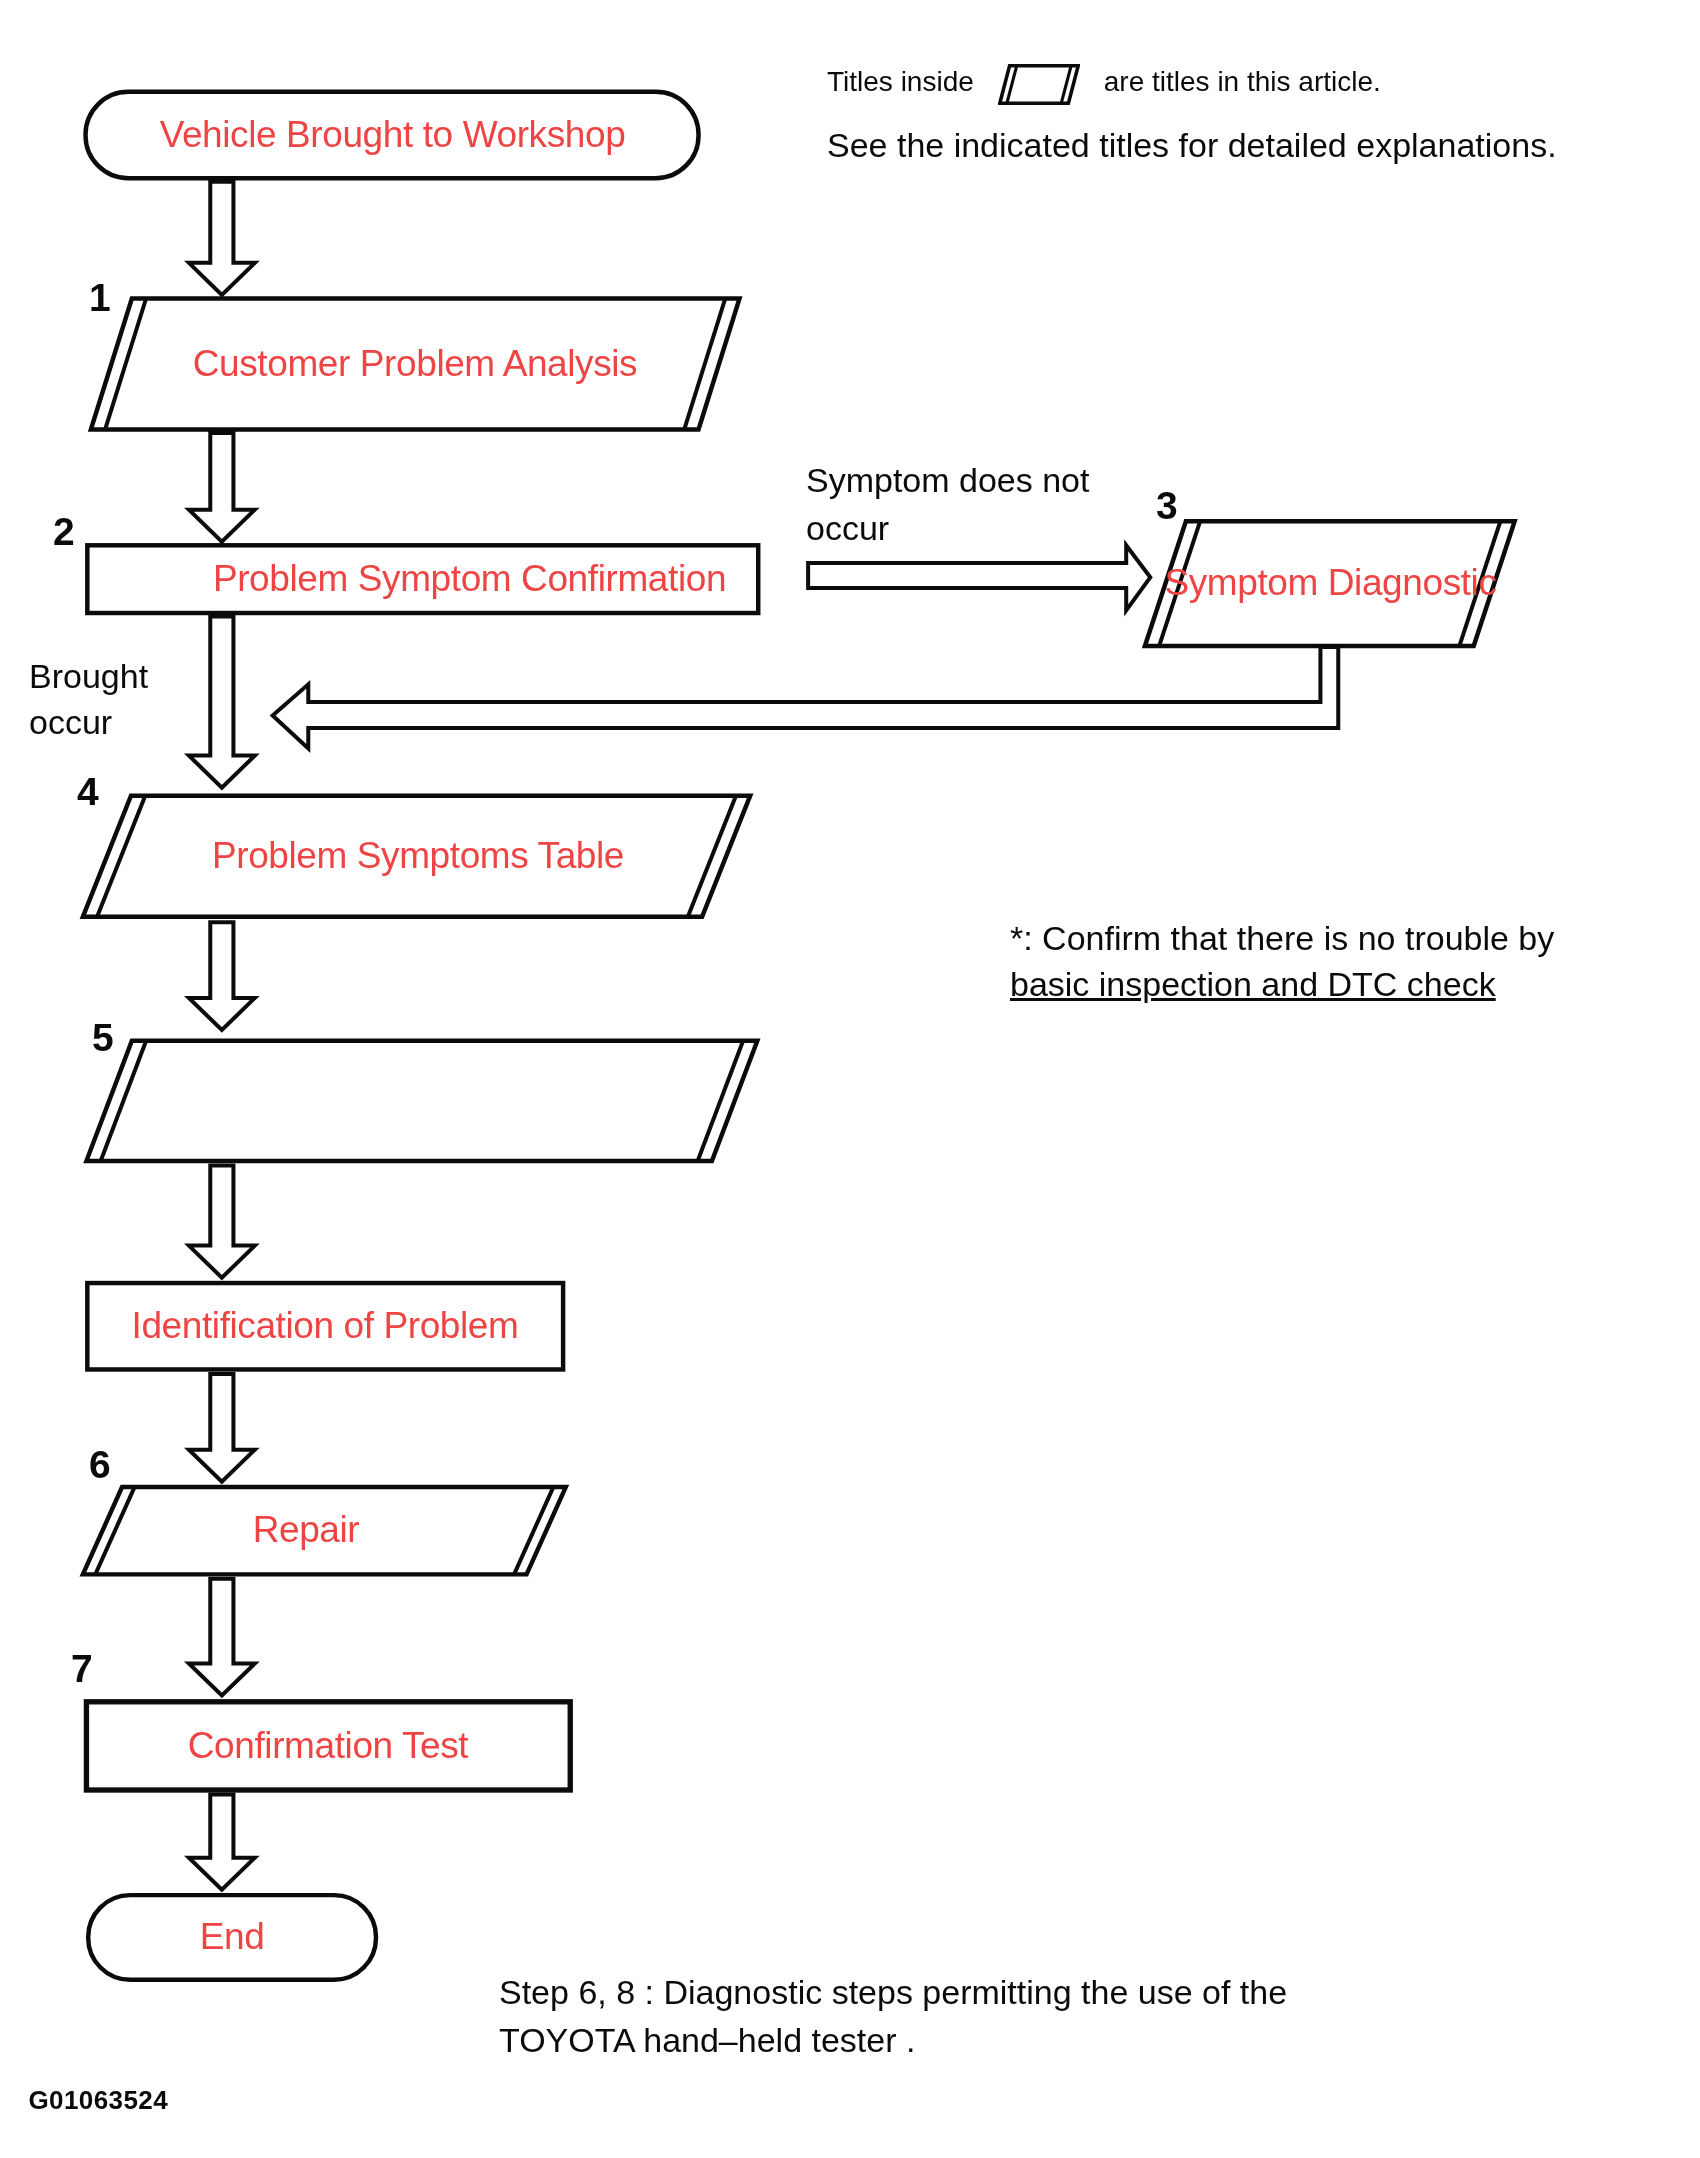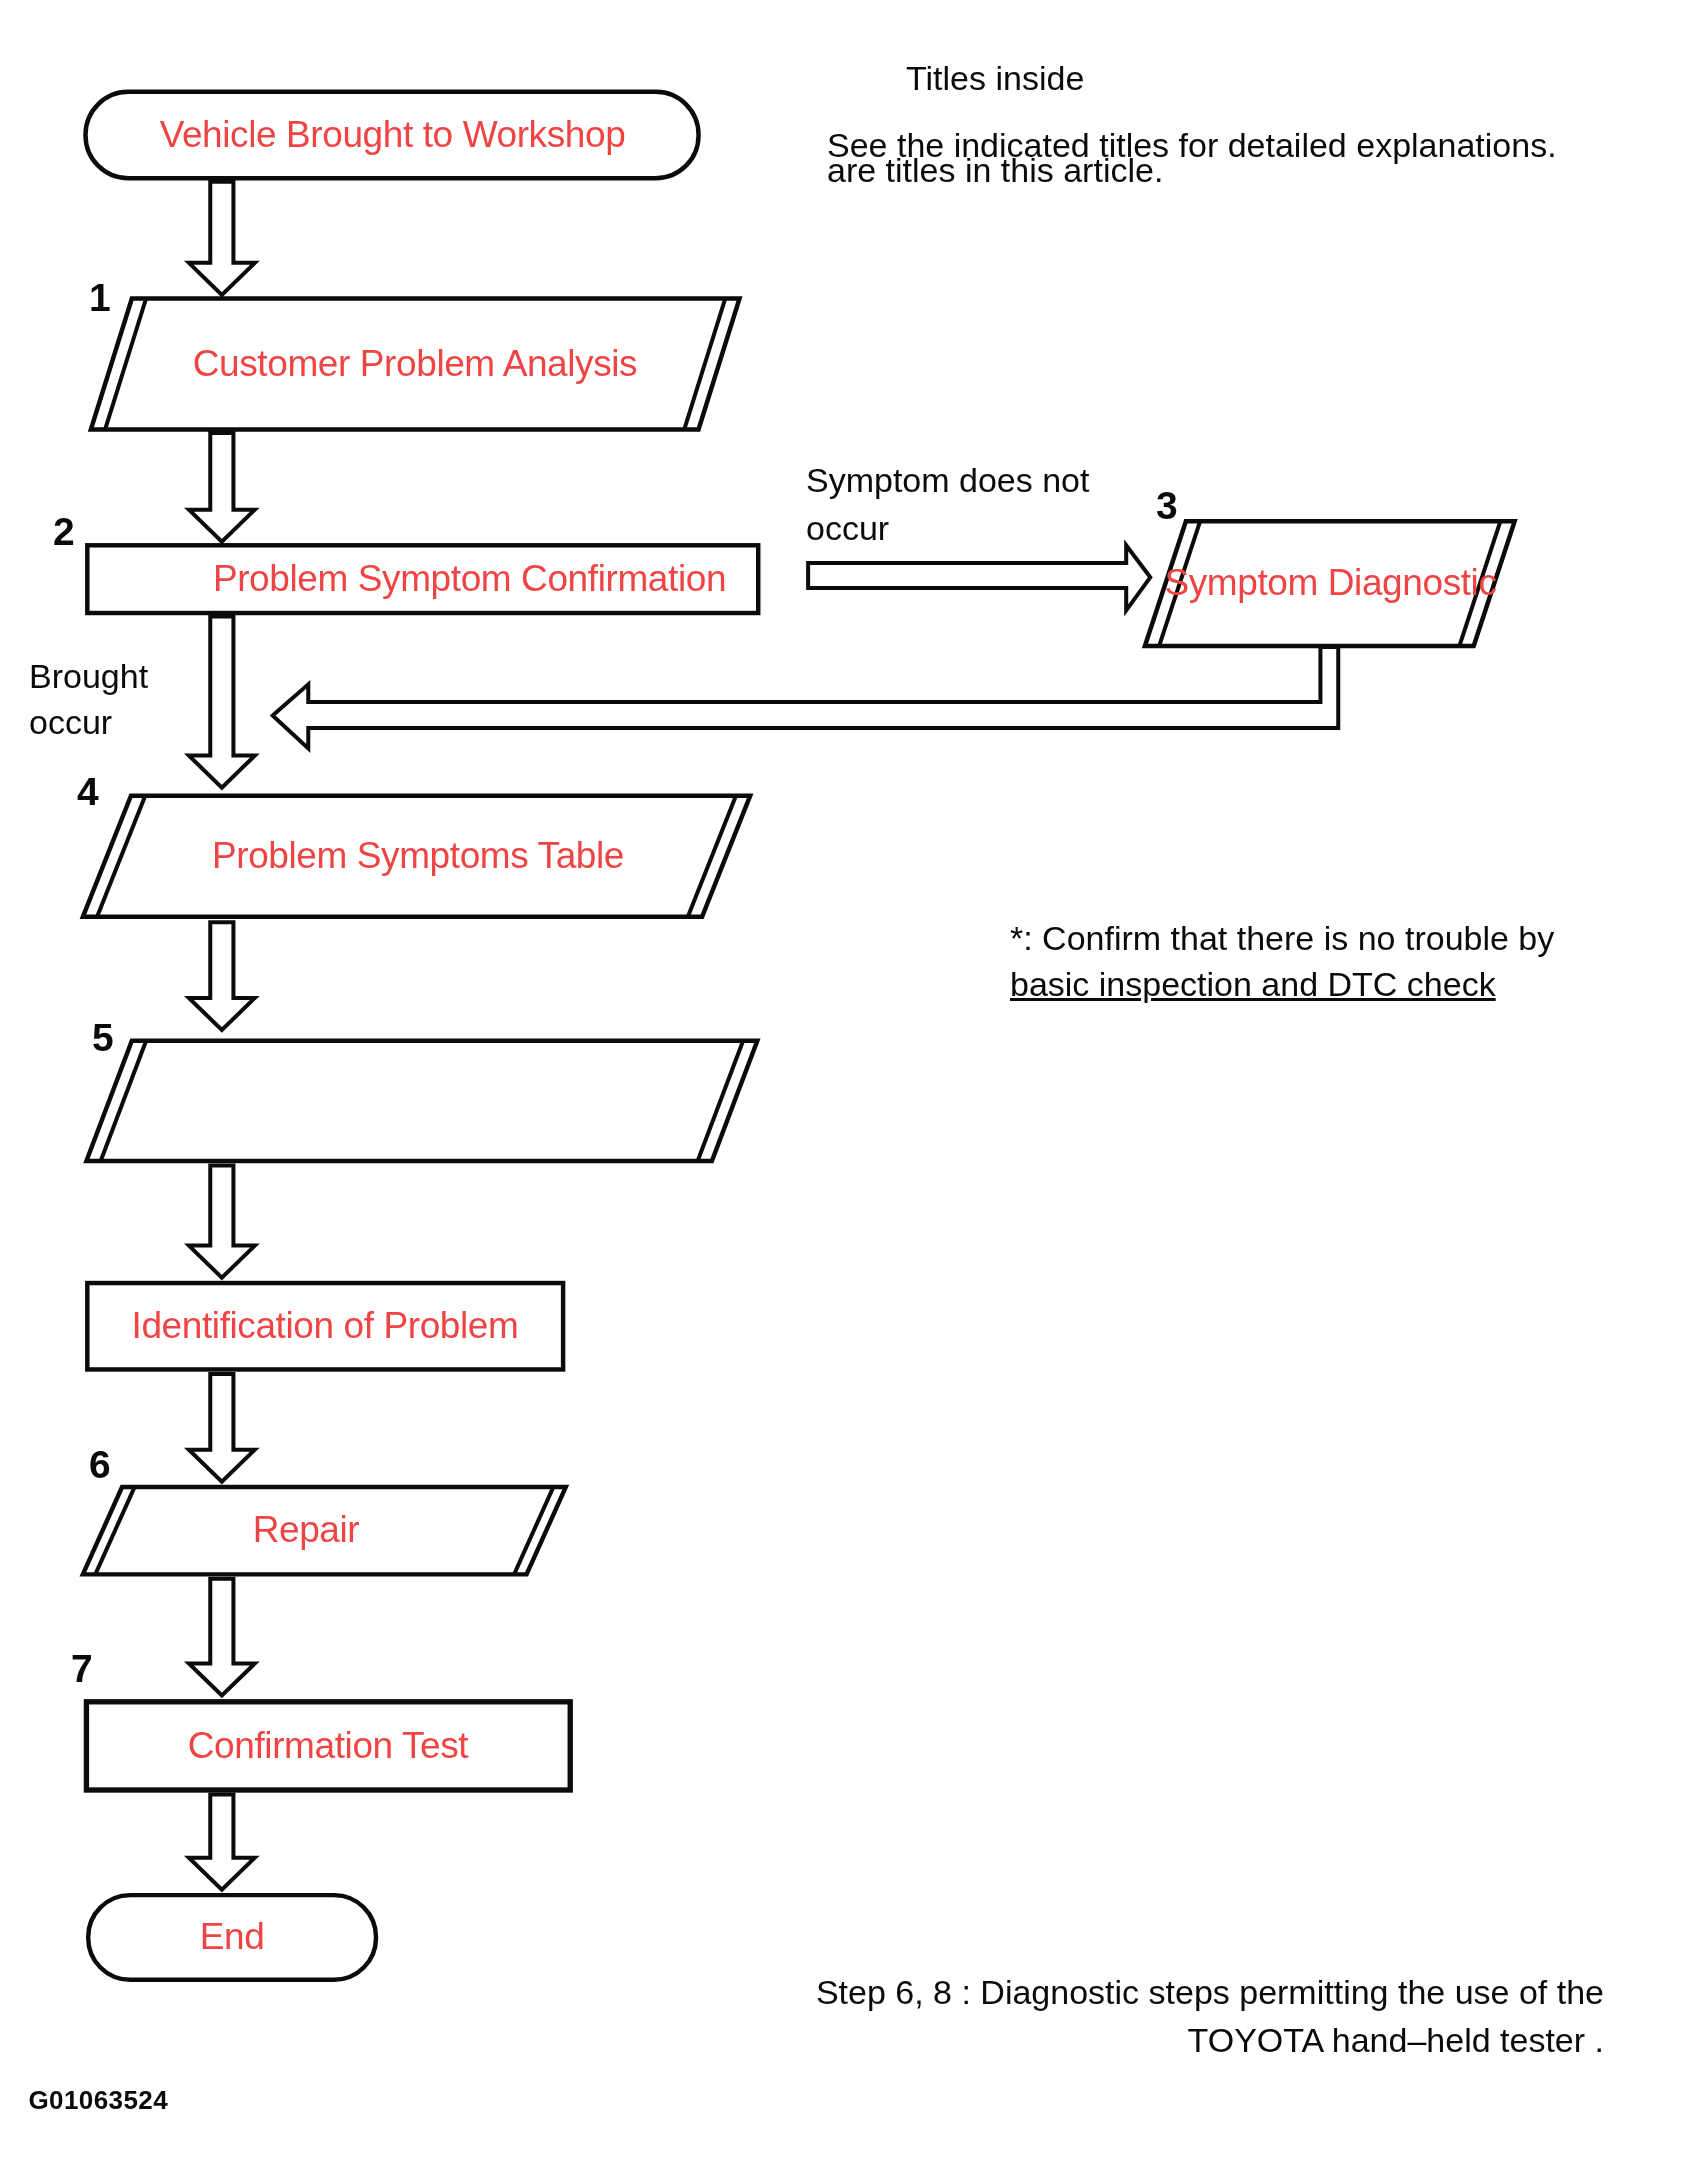--- a/index.html
+++ b/index.html
@@ -31,25 +31,25 @@
   }
   .ann{
     position:absolute;
     font-size:34px;line-height:1.2;
     white-space:nowrap;
     color:#0b0b0b;
   }
   .legend-row{
     position:absolute;
     display:flex;align-items:center;gap:24px;
-    font-size:34px;white-space:nowrap;flex-direction:column;
+    font-size:28px;white-space:nowrap;
   }
   .footer-line{
     position:absolute;
-    font-size:34px;text-align:right;white-space:nowrap;
+    font-size:34px;text-align:left;white-space:nowrap;
   }
   .gcode{
     position:absolute;
     font-size:26px;font-weight:bold;letter-spacing:0.4px;margin-top:12px;
   }
 </style>
 </head>
 <body>
 
 <div class="canvas">

